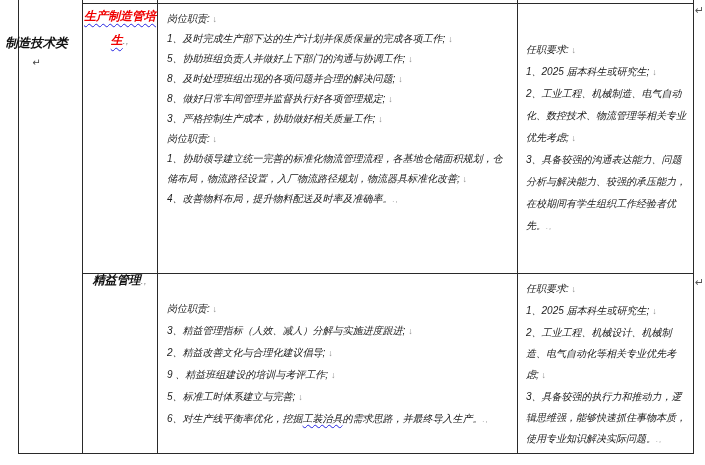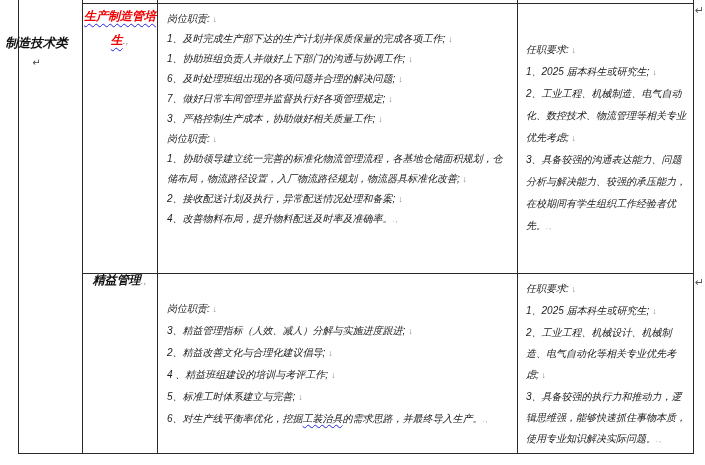--- a/index.html
+++ b/index.html
@@ -52,46 +52,45 @@
     <span>制造技术类</span><span class="pmark">↵</span>
   </div>
 
   <div class="cell title-cell title1">
     <span class="ttl"><span class="red">生产制造管培生</span><span class="cellend">.,</span></span>
   </div>
 
   <div class="cell duties1">
     <p class="para"><span>岗位职责: </span><span class="arr">↓</span></p>
     <p class="para"><span>1、及时完成生产部下达的生产计划并保质保量的完成各项工作; </span><span class="arr">↓</span></p>
-    <p class="para"><span>1、协助班组负责人并做好上下部门的沟通与协调工作; </span><span class="arr">↓</span></p>
-    <p class="para"><span>6、及时处理班组出现的各项问题并合理的解决问题; </span><span class="arr">↓</span></p>
-    <p class="para"><span>7、做好日常车间管理并监督执行好各项管理规定; </span><span class="arr">↓</span></p>
+    <p class="para"><span>5、协助班组负责人并做好上下部门的沟通与协调工作; </span><span class="arr">↓</span></p>
+    <p class="para"><span>8、及时处理班组出现的各项问题并合理的解决问题; </span><span class="arr">↓</span></p>
+    <p class="para"><span>8、做好日常车间管理并监督执行好各项管理规定; </span><span class="arr">↓</span></p>
     <p class="para"><span>3、严格控制生产成本，协助做好相关质量工作; </span><span class="arr">↓</span></p>
     <p class="para"><span>岗位职责: </span><span class="arr">↓</span></p>
     <p class="para"><span>1、协助领导建立统一完善的标准化物流管理流程，各基地仓储面积规划，仓储布局，物流路径设置，入厂物流路径规划，物流器具标准化改善; </span><span class="arr">↓</span></p>
-    <p class="para"><span>2、接收配送计划及执行，异常配送情况处理和备案; </span><span class="arr">↓</span></p>
     <p class="para"><span>4、改善物料布局，提升物料配送及时率及准确率。</span><span class="cellend">.,</span></p>
   </div>
 
   <div class="cell req1">
     <p class="para"><span>任职要求: </span><span class="arr">↓</span></p>
     <p class="para"><span>1、2025 届本科生或研究生; </span><span class="arr">↓</span></p>
     <p class="para"><span>2、工业工程、机械制造、电气自动化、数控技术、物流管理等相关专业优先考虑; </span><span class="arr">↓</span></p>
     <p class="para"><span>3、具备较强的沟通表达能力、问题分析与解决能力、较强的承压能力，在校期间有学生组织工作经验者优先。</span><span class="cellend">.,</span></p>
   </div>
 
   <div class="cell title-cell title2">
     <span class="ttl black-title"><span>精益管理</span><span class="cellend">.,</span></span>
   </div>
 
   <div class="cell duties2">
     <p class="para"><span>岗位职责: </span><span class="arr">↓</span></p>
     <p class="para"><span>3、精益管理指标（人效、减人）分解与实施进度跟进; </span><span class="arr">↓</span></p>
     <p class="para"><span>2、精益改善文化与合理化建议倡导; </span><span class="arr">↓</span></p>
-    <p class="para"><span>4 、精益班组建设的培训与考评工作; </span><span class="arr">↓</span></p>
+    <p class="para"><span>9 、精益班组建设的培训与考评工作; </span><span class="arr">↓</span></p>
     <p class="para"><span>5、标准工时体系建立与完善; </span><span class="arr">↓</span></p>
     <p class="para"><span>6、对生产线平衡率优化，挖掘</span><span class="wavy">工装治具</span><span>的需求思路，并最终导入生产。</span><span class="cellend">.,</span></p>
   </div>
 
   <div class="cell req2">
     <p class="para"><span>任职要求: </span><span class="arr">↓</span></p>
     <p class="para"><span>1、2025 届本科生或研究生; </span><span class="arr">↓</span></p>
     <p class="para"><span>2、工业工程、机械设计、机械制造、电气自动化等相关专业优先考虑; </span><span class="arr">↓</span></p>
     <p class="para"><span>3、具备较强的执行力和推动力，逻辑思维强，能够快速抓住事物本质，使用专业知识解决实际问题。</span><span class="cellend">.,</span></p>
   </div>

